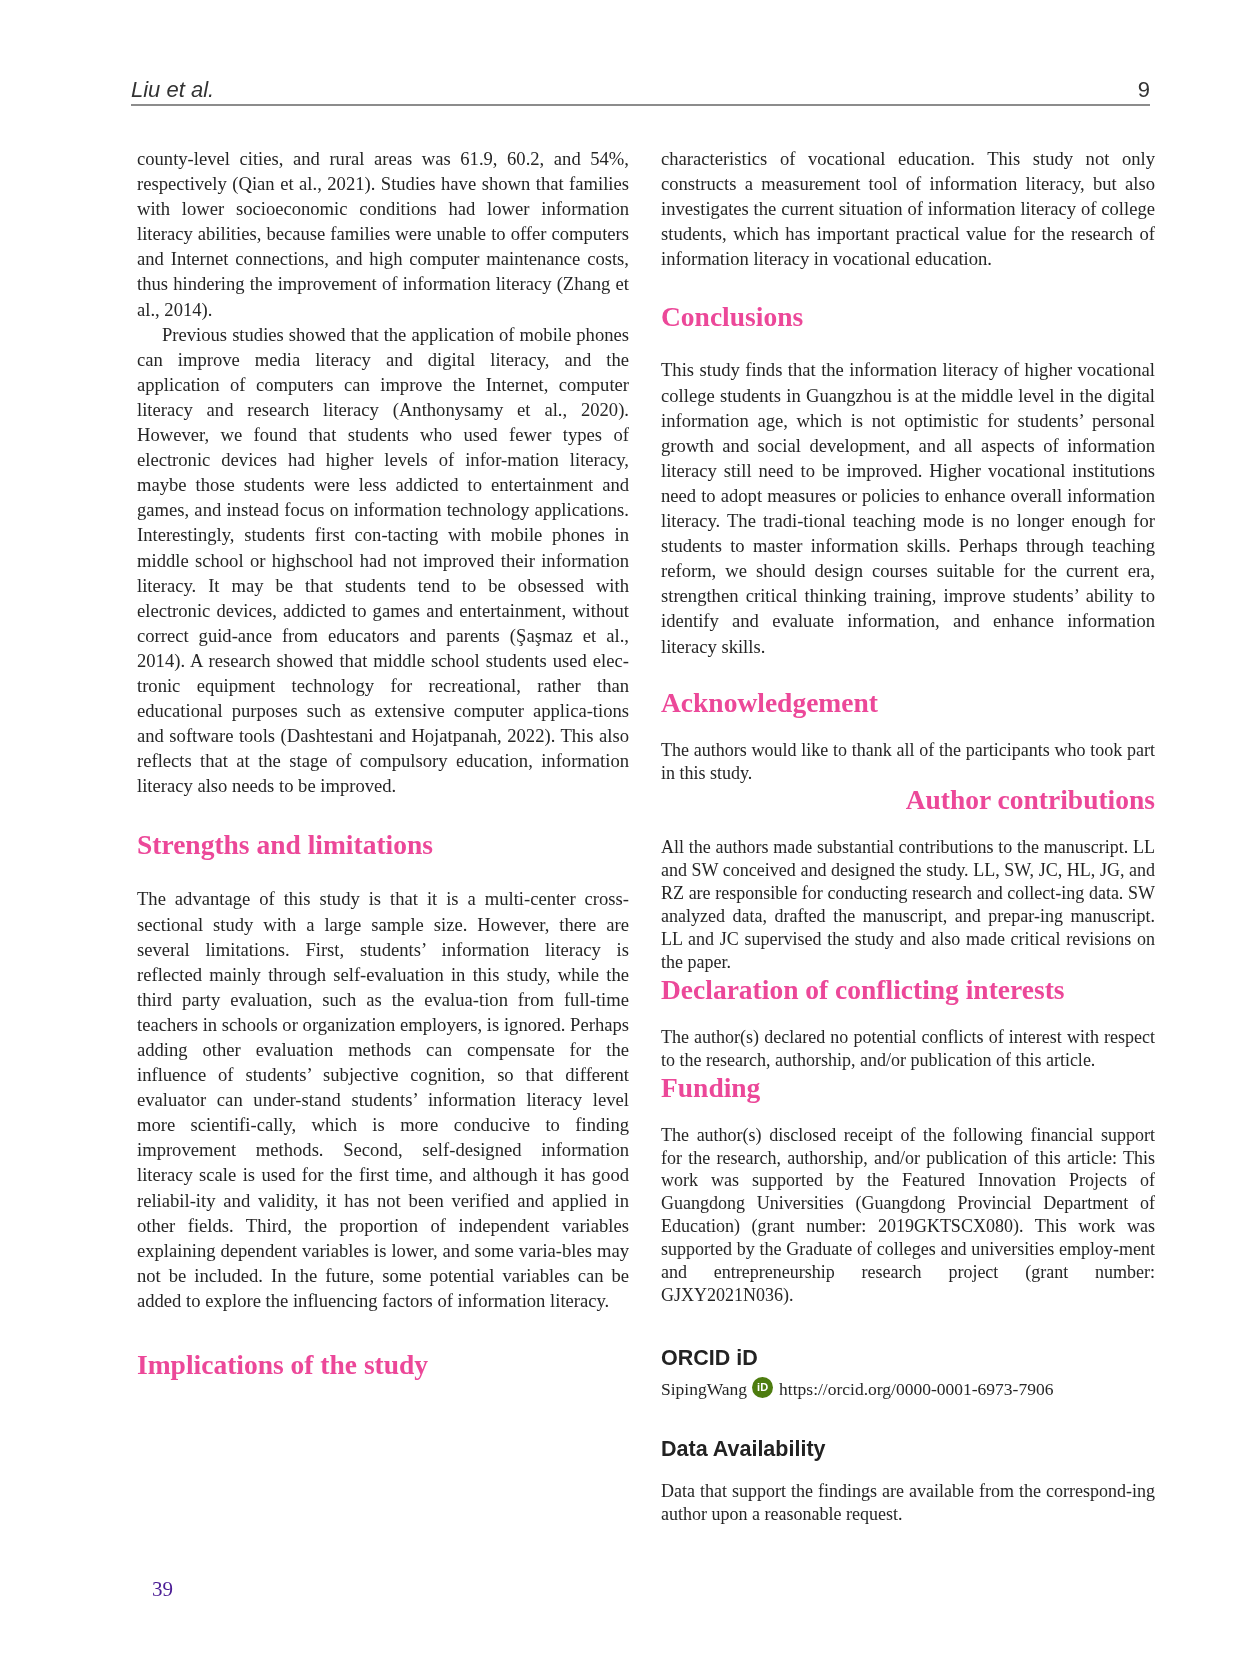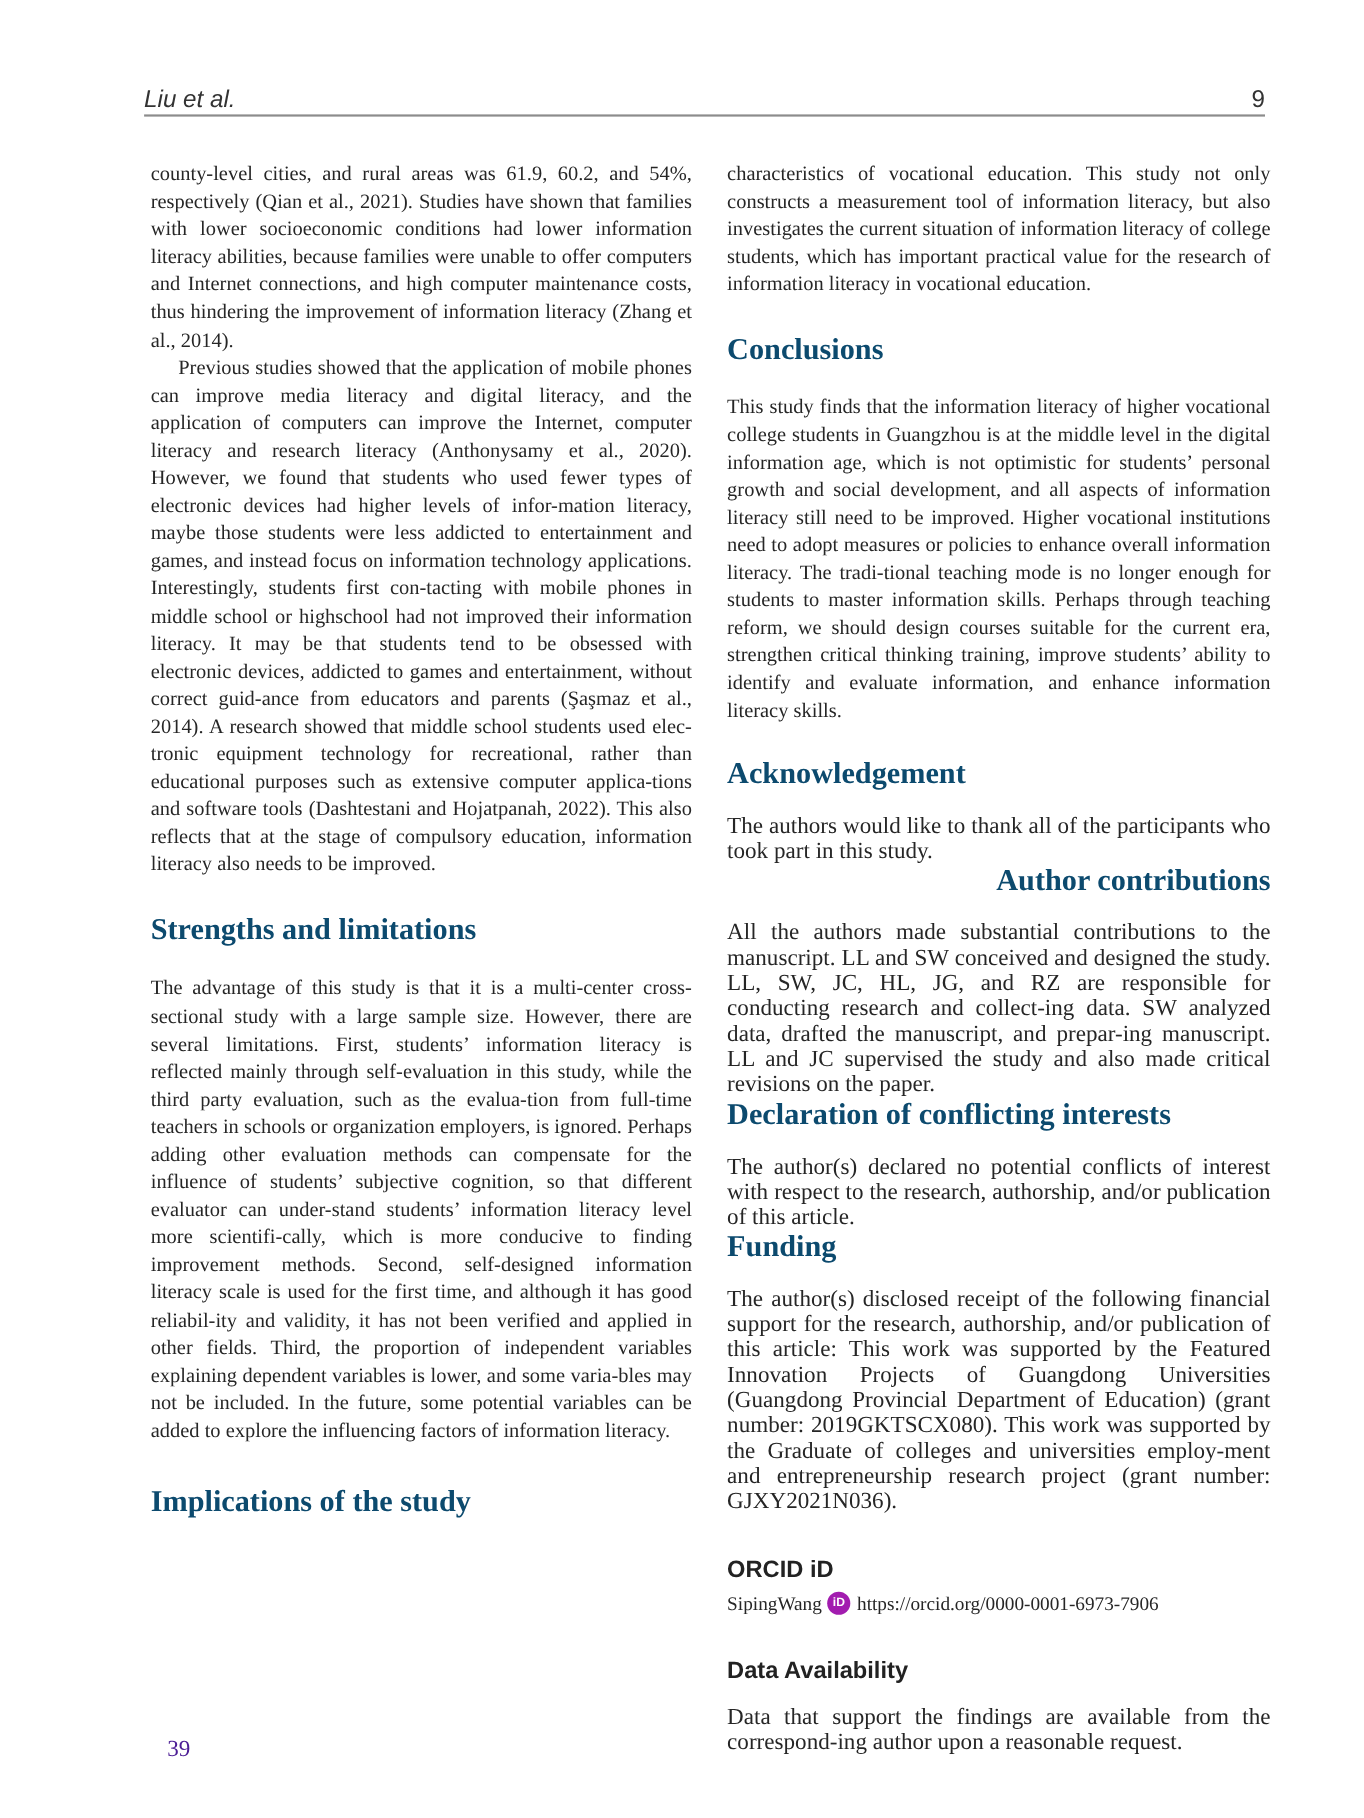--- a/index.html
+++ b/index.html
@@ -5,25 +5,25 @@
     html, body { margin: 0; padding: 0; background: #ffffff; }
     body { width: 1240px; height: 1653px; position: relative; overflow: hidden; color: #222; }
     .running-head { position: absolute; left: 131px; top: 84px; width: 1019px; height: 20px; border-bottom: 2px solid #8c8c8c; font-family: "Liberation Sans", sans-serif; font-size: 22px; }
     .rh-left { position: absolute; left: 0; bottom: 1px; font-style: italic; color: #333; }
     .rh-right { position: absolute; right: 0; bottom: 1px; color: #333; }
     .col { position: absolute; top: 146px; font-family: "Liberation Serif", serif; font-size: 18.6px; line-height: 25.1px; color: #262626; }
     .col-left { left: 137px; width: 492px; }
     .col-right { left: 661px; width: 494px; }
     p { margin: 0; text-align: justify; }
     p.indent { text-indent: 25px; }
-    h2 { font-family: "Liberation Serif", serif; font-weight: bold; font-size: 27.5px; line-height: 32px; margin: 0; color: #0c4a6e; }
+    h2 { font-family: "Liberation Serif", serif; font-weight: bold; font-size: 27.5px; line-height: 32px; margin: 0; color: #ec4899; }
     h3.sans { font-family: "Liberation Sans", sans-serif; font-weight: bold; font-size: 21.5px; line-height: 26px; margin: 0; color: #222; }
-    .small { font-size: 21px; line-height: 22.9px; }
+    .small { font-size: 18px; line-height: 22.9px; }
     .orcid-line { font-family: "Liberation Serif", serif; font-size: 17.5px; line-height: 24px; }
-    .orcid-badge { display: inline-block; width: 21px; height: 21px; border-radius: 50%; background: #a21caf; color: #fff; font-family: "Liberation Sans", sans-serif; font-size: 11px; font-weight: bold; text-align: center; line-height: 21px; vertical-align: 4px; margin: 0 6px 0 5px; }
+    .orcid-badge { display: inline-block; width: 21px; height: 21px; border-radius: 50%; background: #4d7c0f; color: #fff; font-family: "Liberation Sans", sans-serif; font-size: 11px; font-weight: bold; text-align: center; line-height: 21px; vertical-align: 4px; margin: 0 6px 0 5px; }
     .page-number { position: absolute; left: 152px; top: 1577px; font-family: "Liberation Serif", serif; font-size: 21px; color: #4c1d95; }
   </style>
 </head>
 <body>
 
 <div class="running-head">
   <span class="rh-left">Liu et al.</span>
   <span class="rh-right">9</span>
 </div>
 

